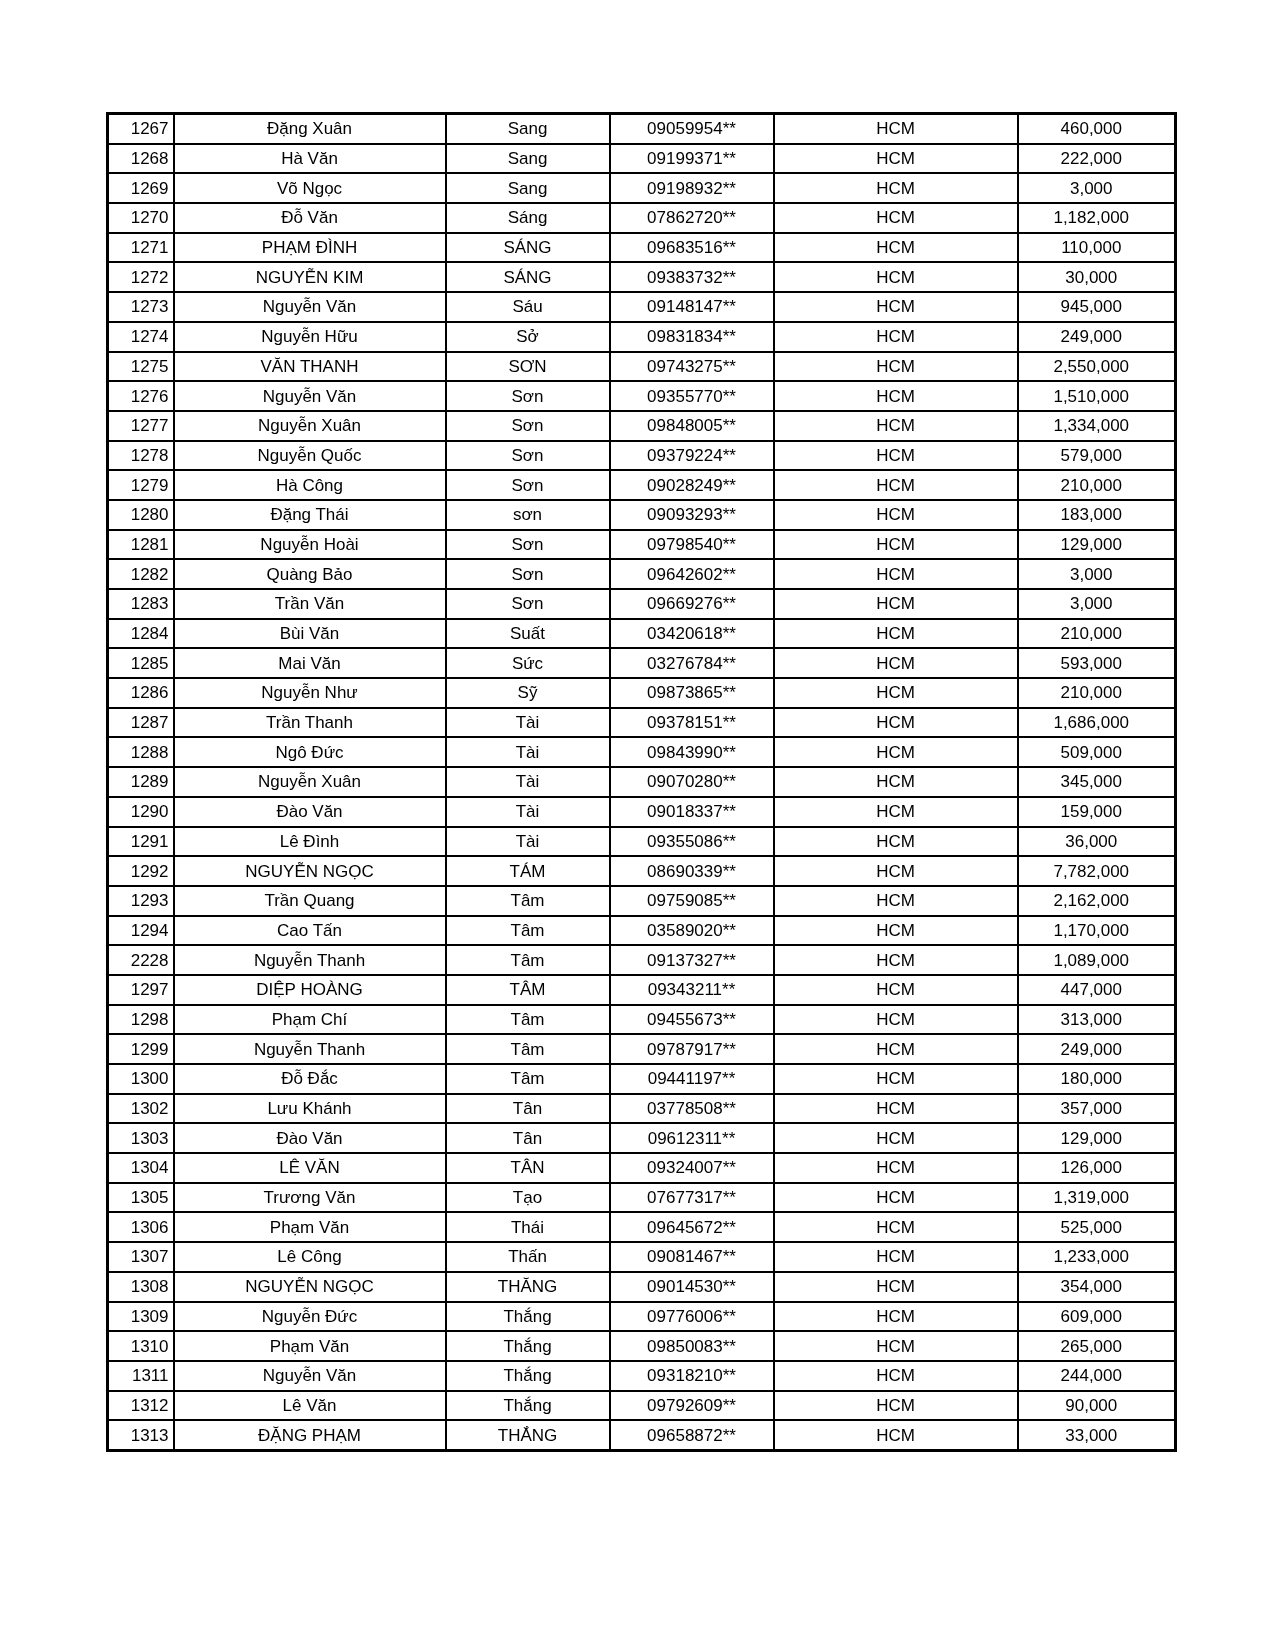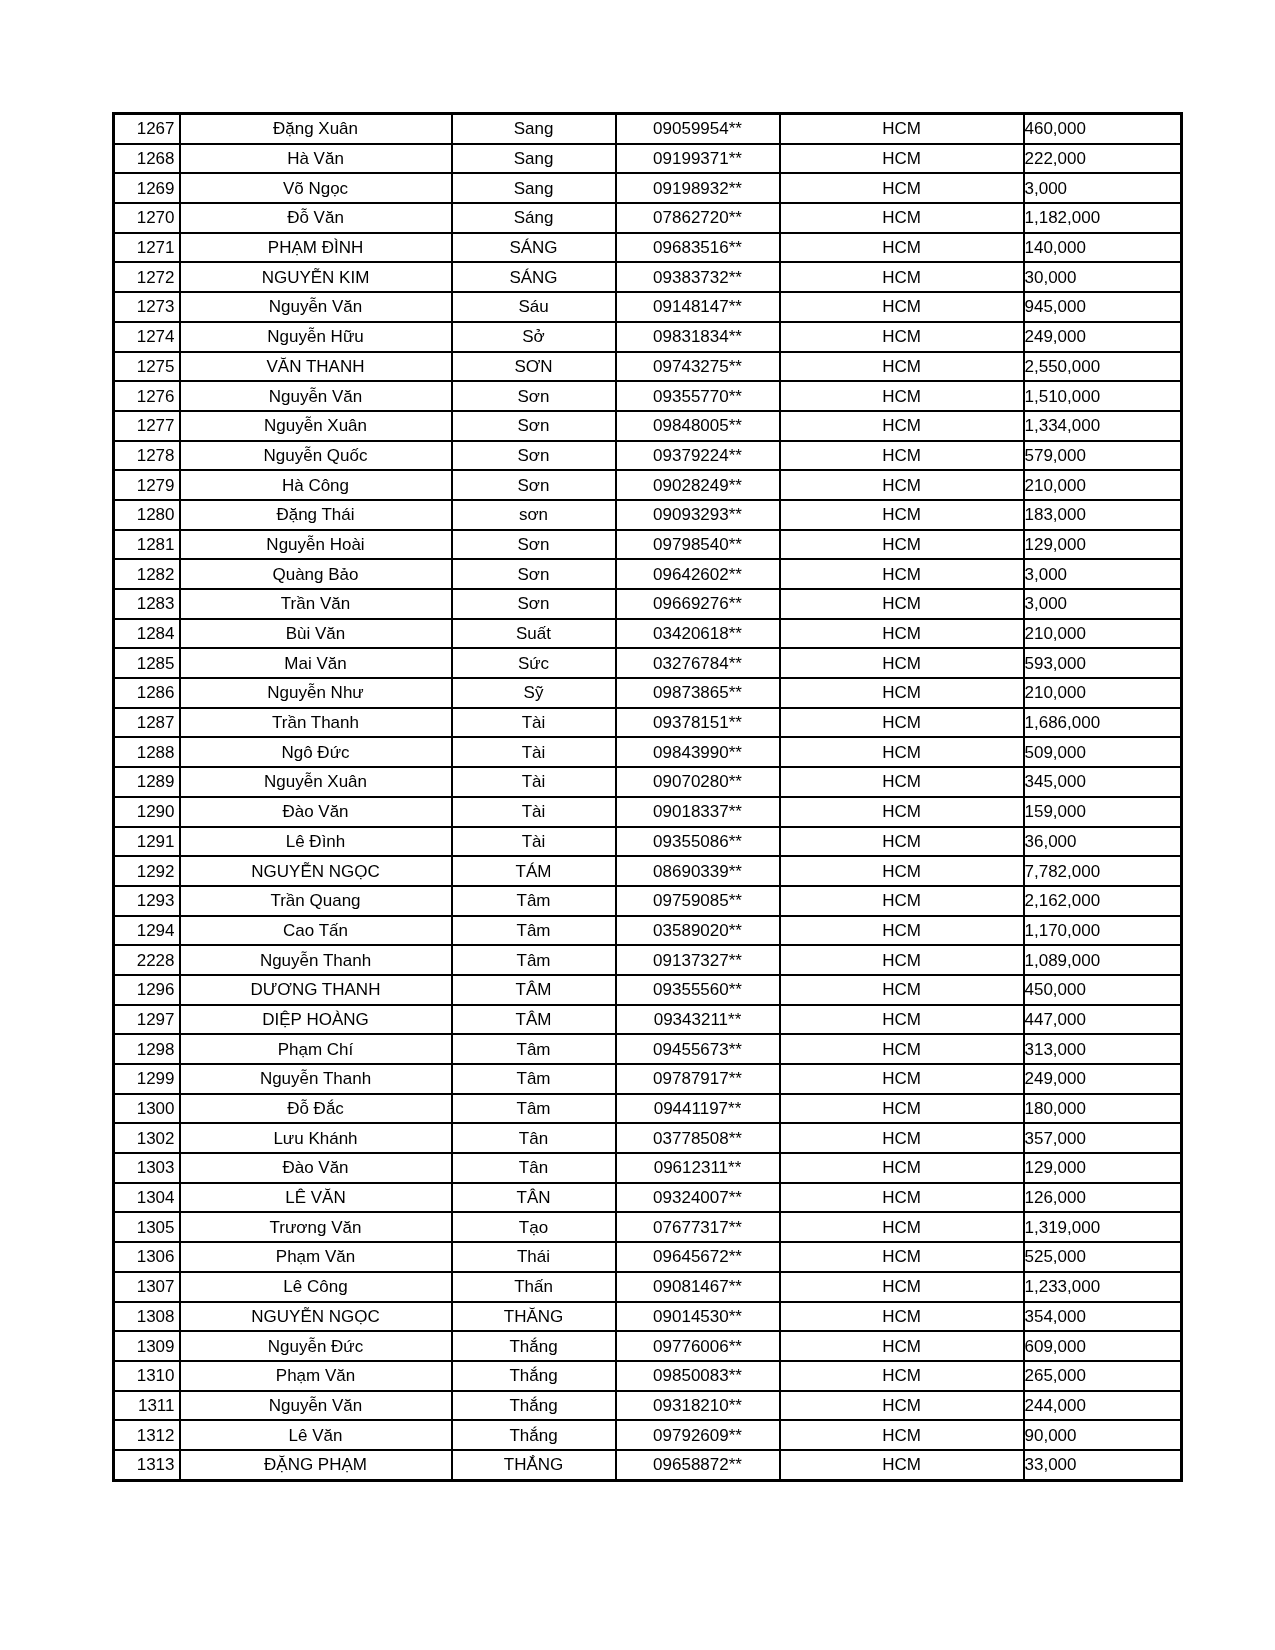--- a/index.html
+++ b/index.html
@@ -11,21 +11,21 @@
     position: relative;
     width: 1275px;
     height: 1650px;
     background: #ffffff;
     font-family: "Liberation Sans", sans-serif;
     color: #000000;
     overflow: hidden;
   }
   table.roster {
     position: absolute;
-    left: 112px;
+    left: 106px;
     top: 112px;
     width: 1068px;
     border-collapse: collapse;
     table-layout: fixed;
     border: 3px solid #000000;
   }
   table.roster td {
     border: 2.5px solid #000000;
     height: 27.7px;
     padding: 0;
@@ -35,21 +35,21 @@
     text-align: center;
     vertical-align: middle;
     white-space: nowrap;
     overflow: hidden;
   }
   table.roster td.col-id {
     text-align: right;
     padding-right: 4px;
   }
   table.roster td.col-amount {
-    text-align: left;
+    text-align: center;
     padding-right: 10px;
   }
 </style>
 </head>
 <body>
 
 <div class="page">
   <table class="roster">
     <colgroup>
       <col style="width:66px">
@@ -91,21 +91,21 @@
           <td class="col-phone">07862720**</td>
           <td class="col-city">HCM</td>
           <td class="col-amount">1,182,000</td>
         </tr>
         <tr>
           <td class="col-id">1271</td>
           <td class="col-given">PHẠM ĐÌNH</td>
           <td class="col-last">SÁNG</td>
           <td class="col-phone">09683516**</td>
           <td class="col-city">HCM</td>
-          <td class="col-amount">140,000</td>
+          <td class="col-amount">110,000</td>
         </tr>
         <tr>
           <td class="col-id">1272</td>
           <td class="col-given">NGUYỄN KIM</td>
           <td class="col-last">SÁNG</td>
           <td class="col-phone">09383732**</td>
           <td class="col-city">HCM</td>
           <td class="col-amount">30,000</td>
         </tr>
         <tr>
@@ -284,28 +284,20 @@
           <td class="col-city">HCM</td>
           <td class="col-amount">1,170,000</td>
         </tr>
         <tr>
           <td class="col-id">2228</td>
           <td class="col-given">Nguyễn Thanh</td>
           <td class="col-last">Tâm</td>
           <td class="col-phone">09137327**</td>
           <td class="col-city">HCM</td>
           <td class="col-amount">1,089,000</td>
-        </tr>
-        <tr>
-          <td class="col-id">1296</td>
-          <td class="col-given">DƯƠNG THANH</td>
-          <td class="col-last">TÂM</td>
-          <td class="col-phone">09355560**</td>
-          <td class="col-city">HCM</td>
-          <td class="col-amount">450,000</td>
         </tr>
         <tr>
           <td class="col-id">1297</td>
           <td class="col-given">DIỆP HOÀNG</td>
           <td class="col-last">TÂM</td>
           <td class="col-phone">09343211**</td>
           <td class="col-city">HCM</td>
           <td class="col-amount">447,000</td>
         </tr>
         <tr>

